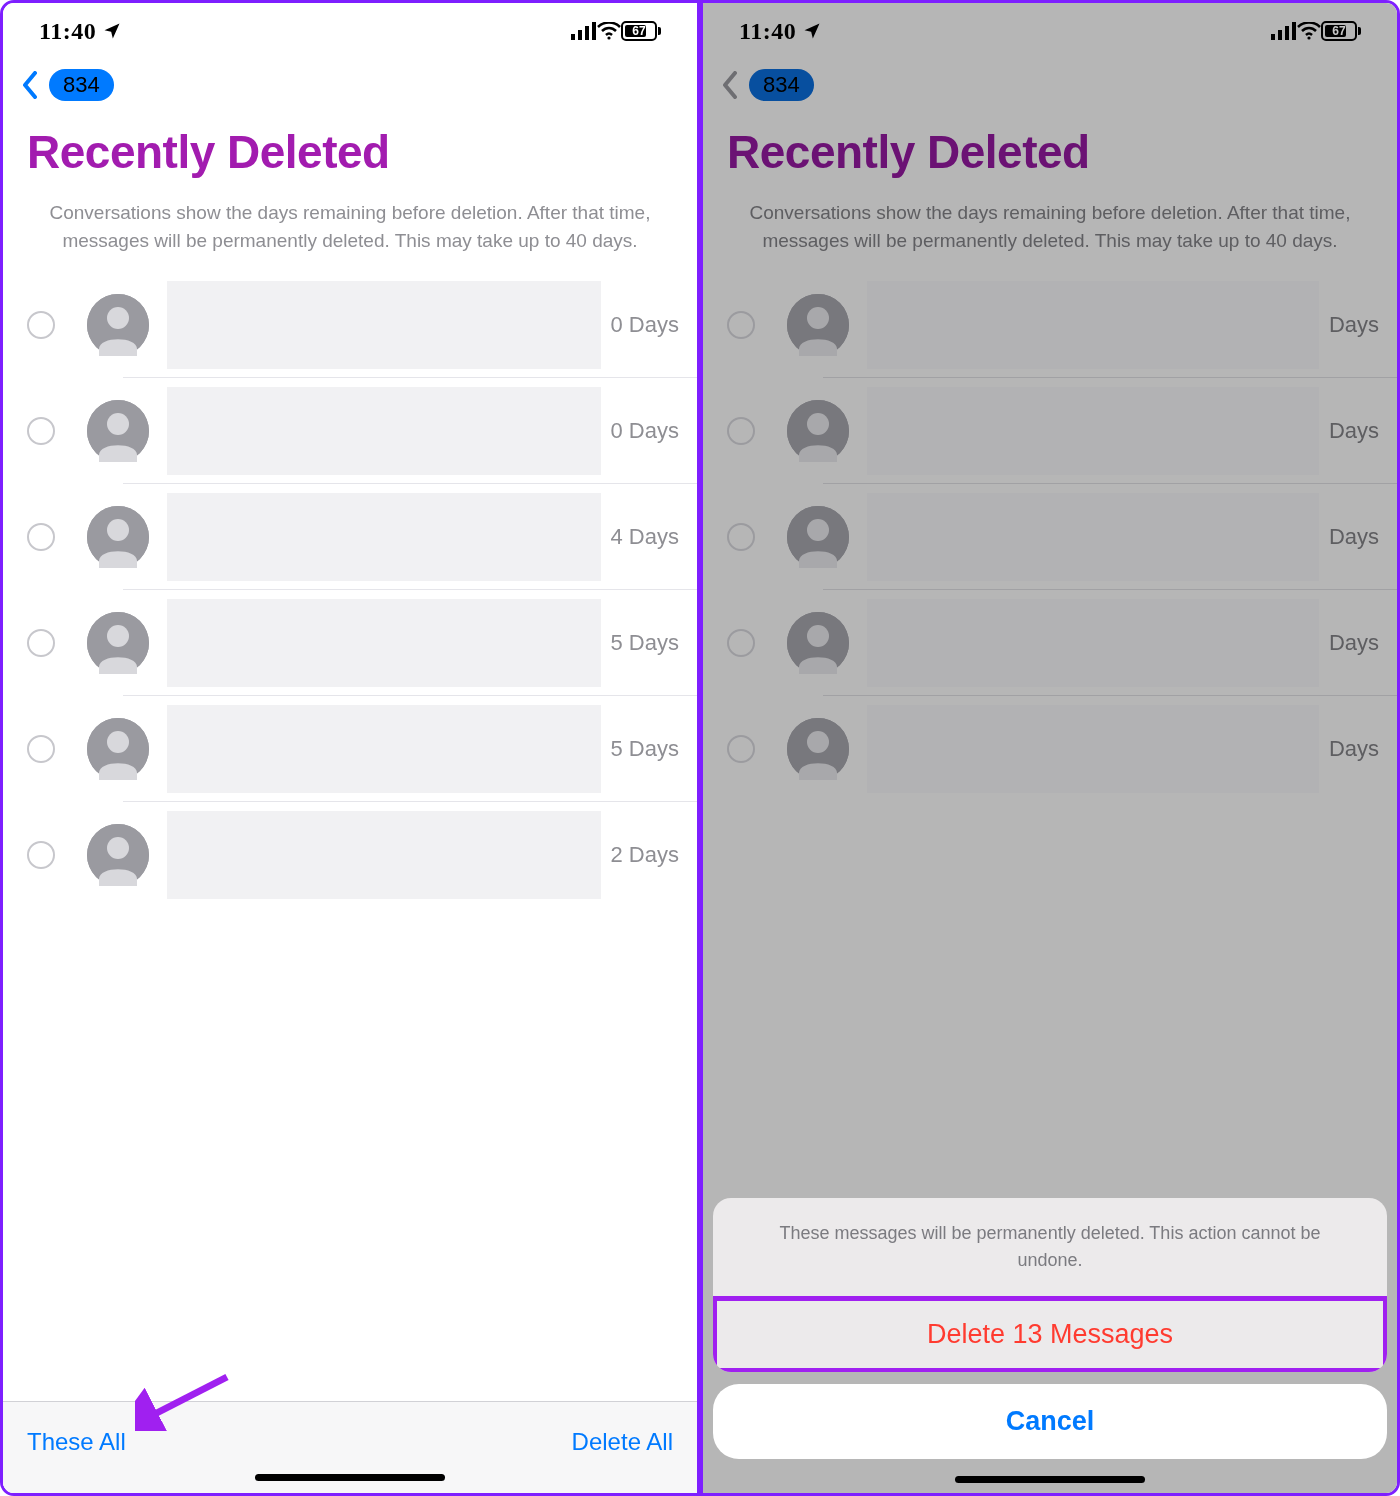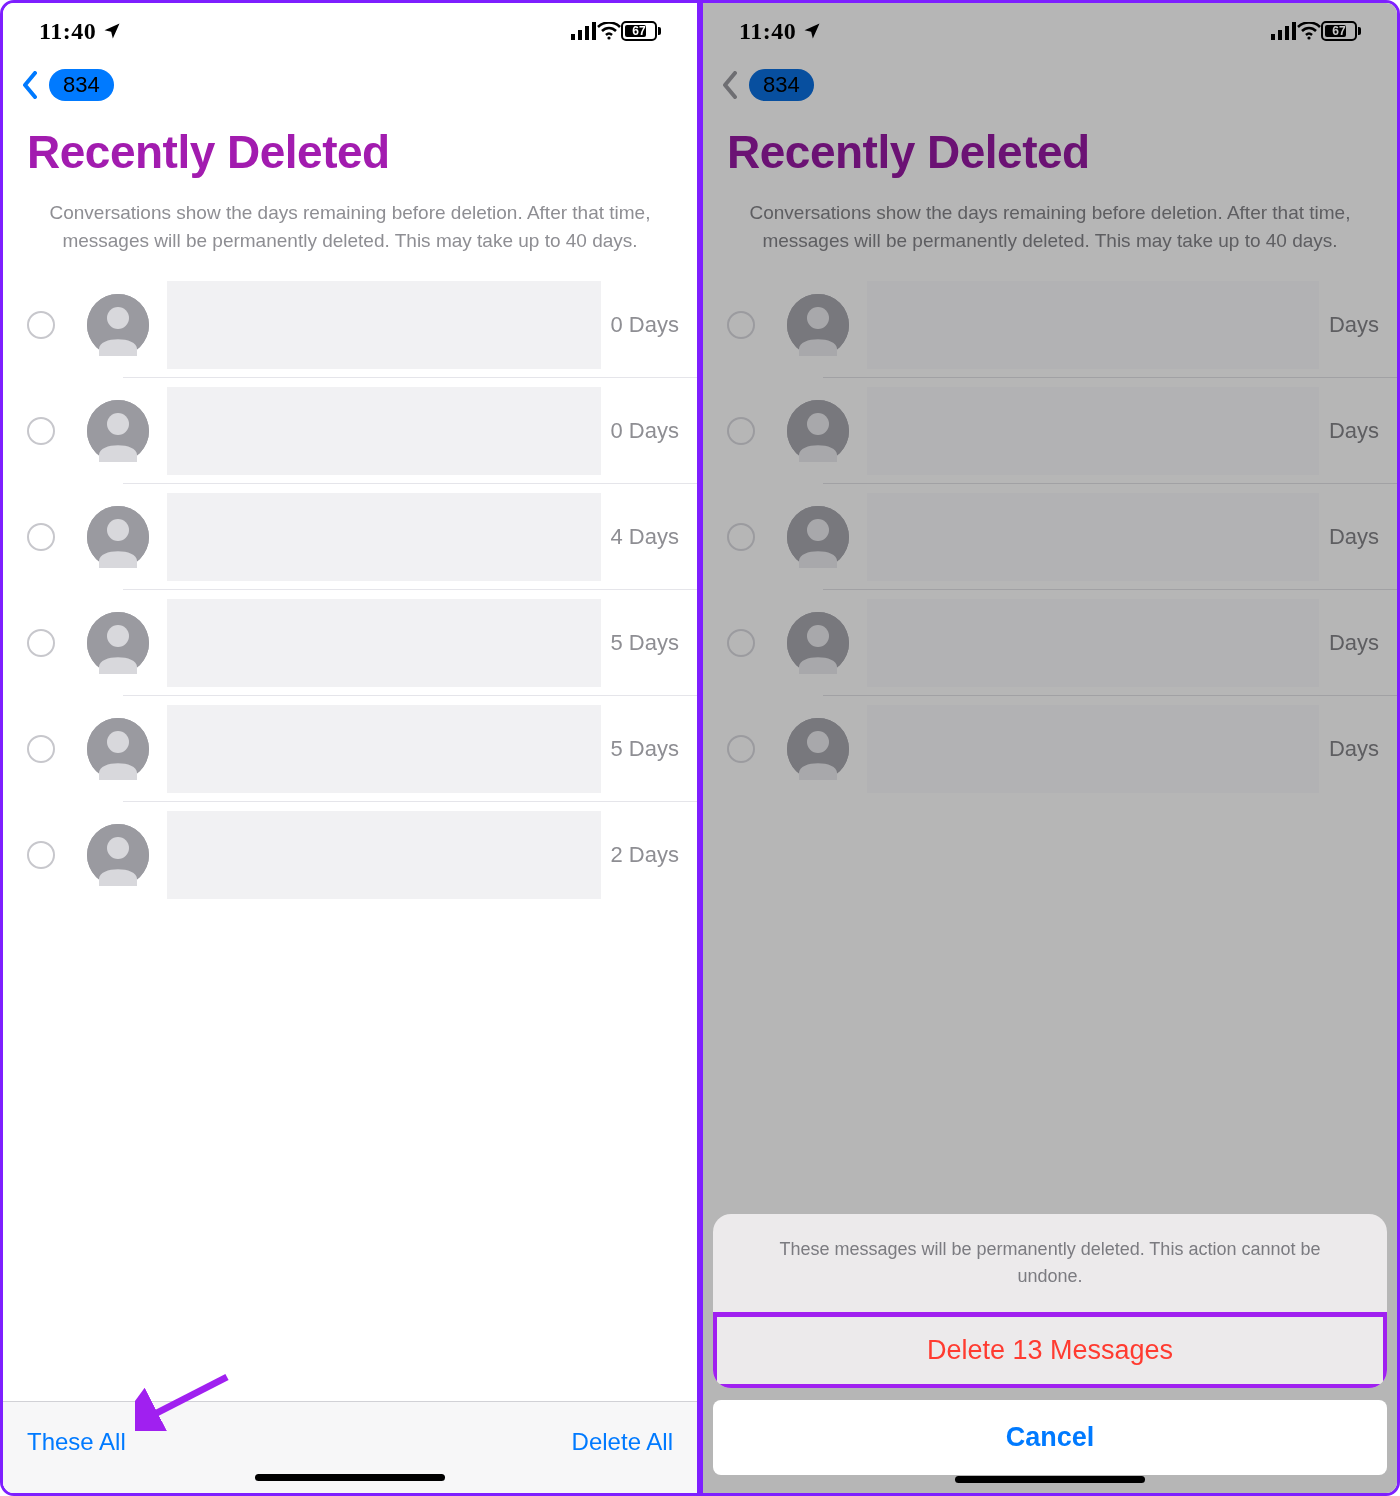--- a/index.html
+++ b/index.html
@@ -163,21 +163,21 @@
     inset: 0;
     background: rgba(0,0,0,0.22);
     z-index: 5;
     pointer-events: none;
   }
   
   .sheet-wrap {
     position: absolute;
     left: 10px;
     right: 10px;
-    bottom: 18px;
+    bottom: 34px;
     z-index: 10;
   }
   .sheet {
     background: #eceaeb;
     border-radius: 18px;
     overflow: hidden;
   }
   .sheet-msg {
     text-align: center;
     padding: 22px 40px;
@@ -195,21 +195,21 @@
     font-size: 27px;
     color: #ff3b30;
   }
   .hl {
     outline: 5px solid #a020f0;
     outline-offset: -4px;
   }
   .cancel {
     margin-top: 12px;
     background: #ffffff;
-    border-radius: 8px;
+    border-radius: 26px;
     text-align: center;
     padding: 22px 0;
     font-size: 27px;
     color: #007aff;
     font-weight: 600;
   }
   
   .arrow {
     position: absolute;
     left: 132px;

